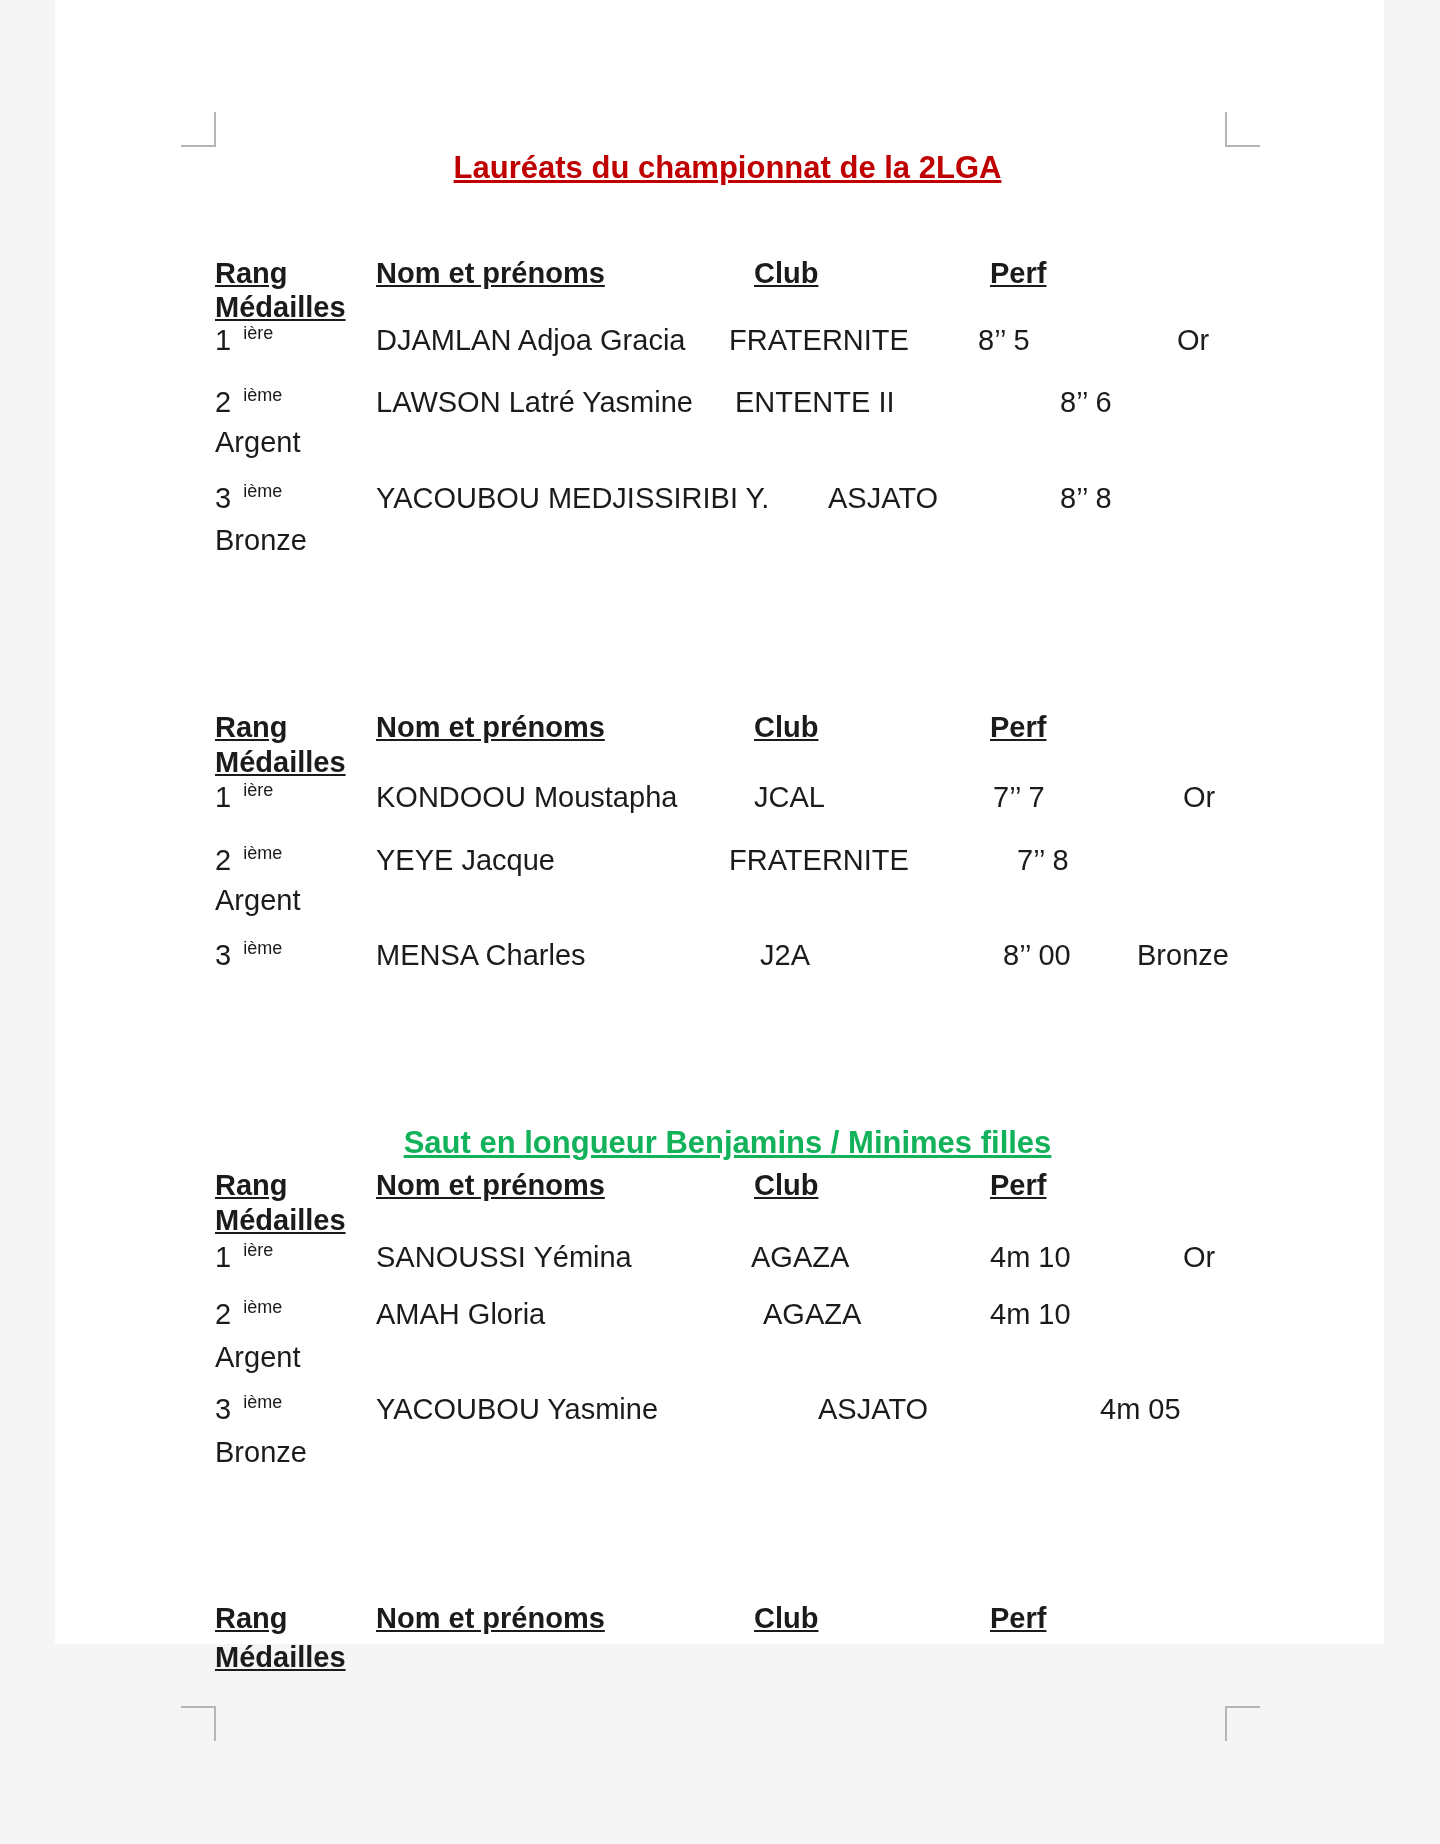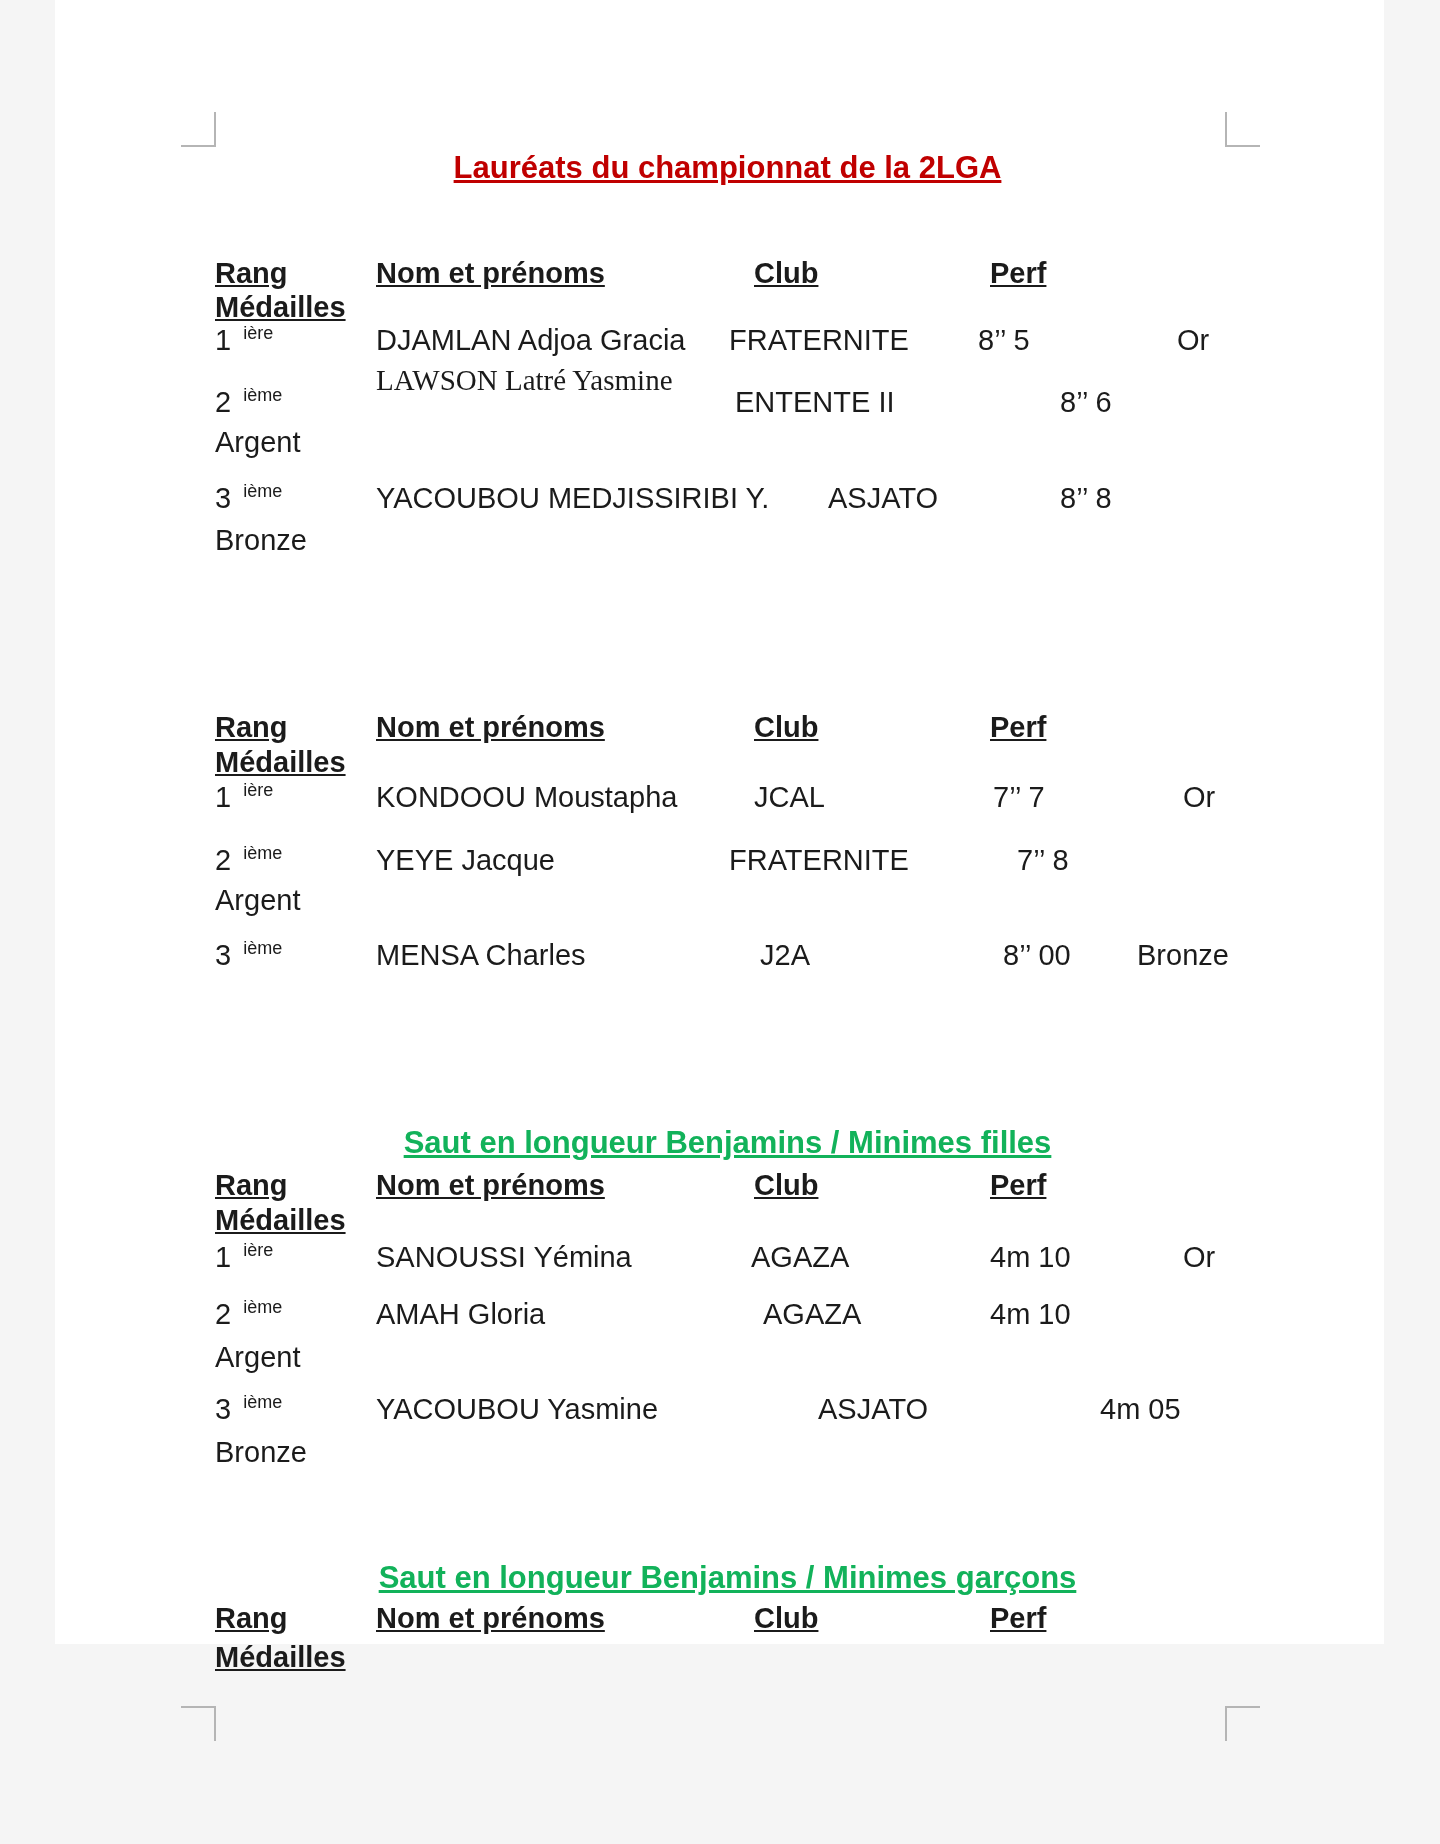--- a/index.html
+++ b/index.html
@@ -56,21 +56,21 @@
   <div>
     <span class="t" style="left:160px;top:323px;"><span>1</span><sup>ière</sup></span>
     <span class="t" style="left:321px;top:323px;">DJAMLAN Adjoa Gracia</span>
     <span class="t" style="left:674px;top:323px;">FRATERNITE</span>
     <span class="t" style="left:923px;top:323px;">8’’ 5</span>
     <span class="t" style="left:1122px;top:323px;">Or</span>
   </div>
 
   <div>
     <span class="t" style="left:160px;top:385px;"><span>2</span><sup>ième</sup></span>
-    <span class="t" style="left:321px;top:363px;font-family:Liberation Serif, serif;">LAWSON Latré Yasmine</span>
+    <span class="t" style="left:321px;top:385px;">LAWSON Latré Yasmine</span>
     <span class="t" style="left:680px;top:385px;">ENTENTE II</span>
     <span class="t" style="left:1005px;top:385px;">8’’ 6</span>
     <span class="t" style="left:160px;top:425px;">Argent</span>
   </div>
 
   <div>
     <span class="t" style="left:160px;top:481px;"><span>3</span><sup>ième</sup></span>
     <span class="t" style="left:321px;top:481px;">YACOUBOU MEDJISSIRIBI Y.</span>
     <span class="t" style="left:773px;top:481px;">ASJATO</span>
     <span class="t" style="left:1005px;top:481px;">8’’ 8</span>
@@ -133,21 +133,20 @@
   </div>
 
   <div>
     <span class="t" style="left:160px;top:1392px;"><span>3</span><sup>ième</sup></span>
     <span class="t" style="left:321px;top:1392px;">YACOUBOU Yasmine</span>
     <span class="t" style="left:763px;top:1392px;">ASJATO</span>
     <span class="t" style="left:1045px;top:1392px;">4m 05</span>
     <span class="t" style="left:160px;top:1435px;">Bronze</span>
   </div>
 
-  <div class="ctitle green" style="top:1560px;"><span>Saut en longueur Benjamins / Minimes garçons</span></div>
 
   <div class="t b u" style="left:160px;top:1601px;">Rang</div>
   <div class="t b u" style="left:321px;top:1601px;">Nom et prénoms</div>
   <div class="t b u" style="left:699px;top:1601px;">Club</div>
   <div class="t b u" style="left:935px;top:1601px;">Perf</div>
   <div class="t b u" style="left:160px;top:1640px;">Médailles</div>
 
 </div>
 
 </body></html>

